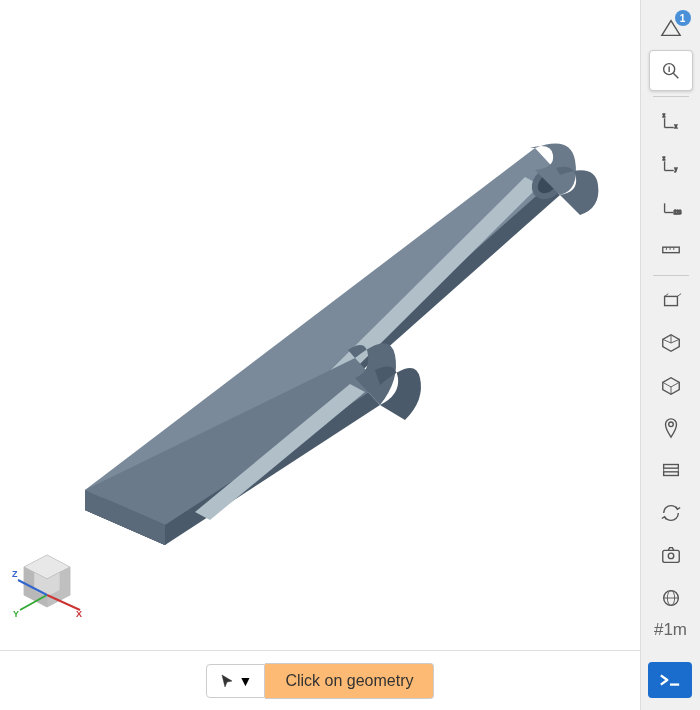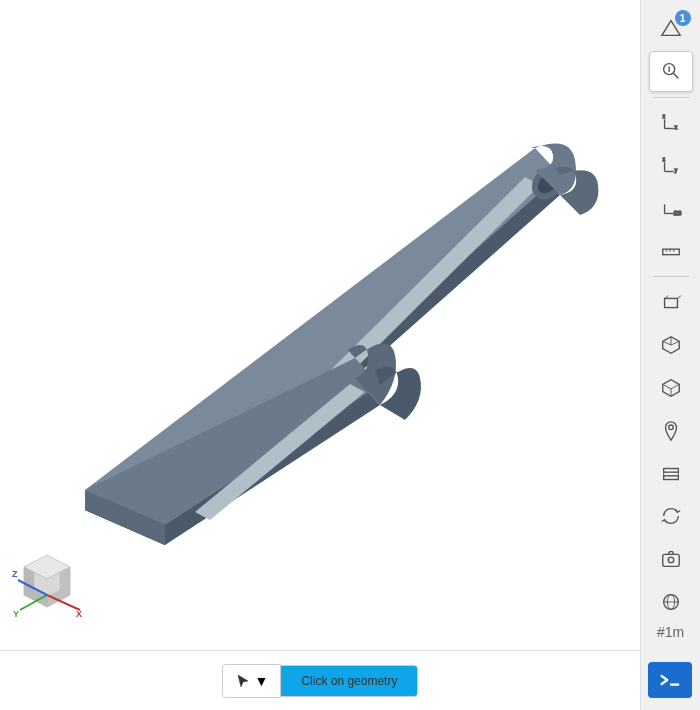--- a/index.html
+++ b/index.html
@@ -62,24 +62,24 @@
       background: #fff;
       padding: 8px 12px;
       cursor: pointer;
       border-radius: 4px 0 0 4px;
       font-size: 14px;
     }
 
     #click-geometry-btn {
       border: 1px solid #ccc;
       border-left: none;
-      background: #0ea5e9;
+      background: #fdba74;
       padding: 8px 20px;
       cursor: pointer;
-      font-size: 12px;
+      font-size: 16px;
       color: #333;
       border-radius: 0 4px 4px 0;
     }
 
     
     #right-toolbar {
       position: absolute;
       right: 0; top: 0;
       width: 60px;
       height: 710px;
@@ -370,21 +370,21 @@
   </button>
 
   <button class="toolbar-btn" title="Sphere">
     <svg viewBox="0 0 24 24" xmlns="http://www.w3.org/2000/svg">
       <circle cx="12" cy="12" r="8" stroke="#555" stroke-width="1.5" fill="none"></circle>
       <ellipse cx="12" cy="12" rx="4" ry="8" stroke="#555" stroke-width="1" fill="none"></ellipse>
       <line x1="4" y1="12" x2="20" y2="12" stroke="#555" stroke-width="1"></line>
     </svg>
   </button>
 
-  <div style="margin-top: auto; margin-bottom: 70px; font-size: 14px; color: #666;">#1m</div>
+  <div style="margin-top: auto; margin-bottom: 70px; font-size: 17px; color: #666;">#1m</div>
 
 </div>
 
 <button id="terminal-btn" title="Terminal">
   <svg viewBox="0 0 24 18" xmlns="http://www.w3.org/2000/svg">
     <polyline points="2,4 9,9 2,14" fill="none" stroke="white" stroke-width="2.5" stroke-linejoin="round"></polyline>
     <line x1="12" y1="14" x2="22" y2="14" stroke="white" stroke-width="2.5"></line>
   </svg>
 </button>
 

